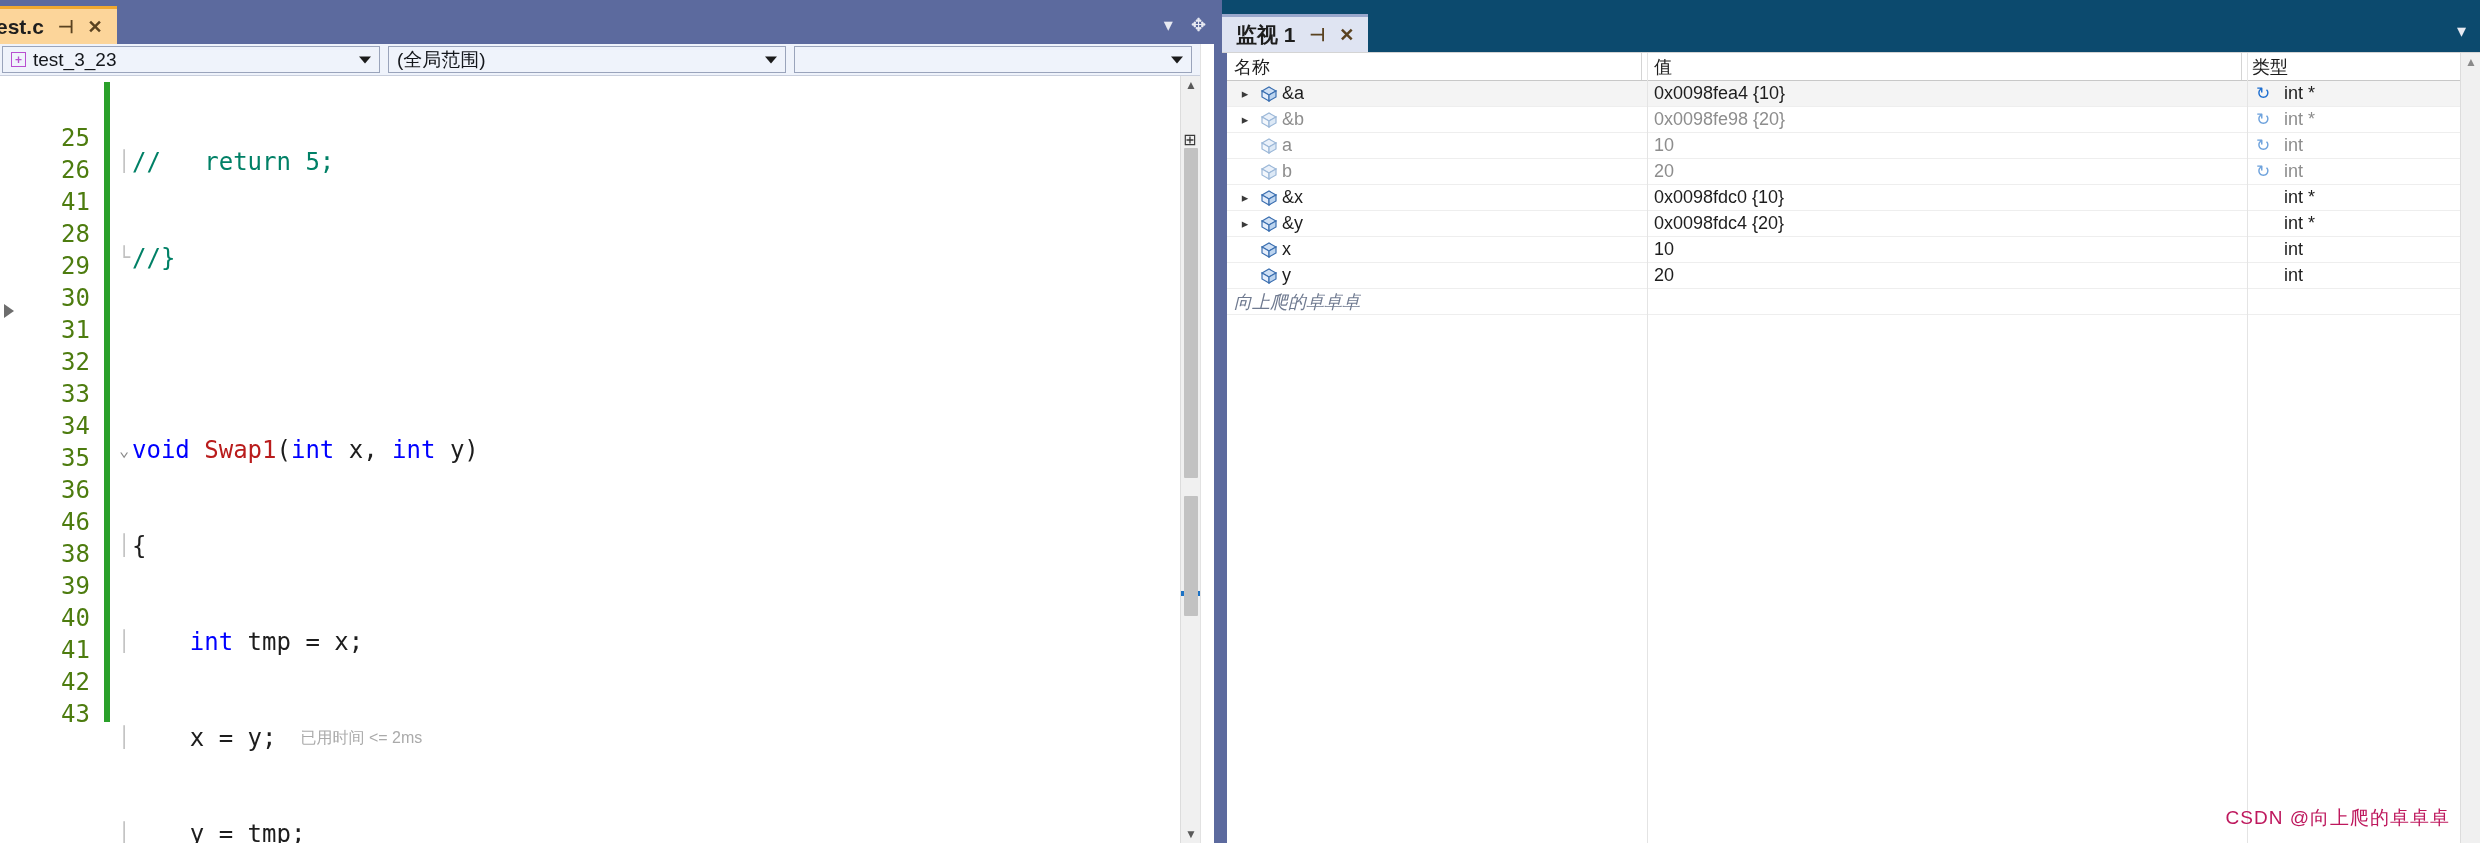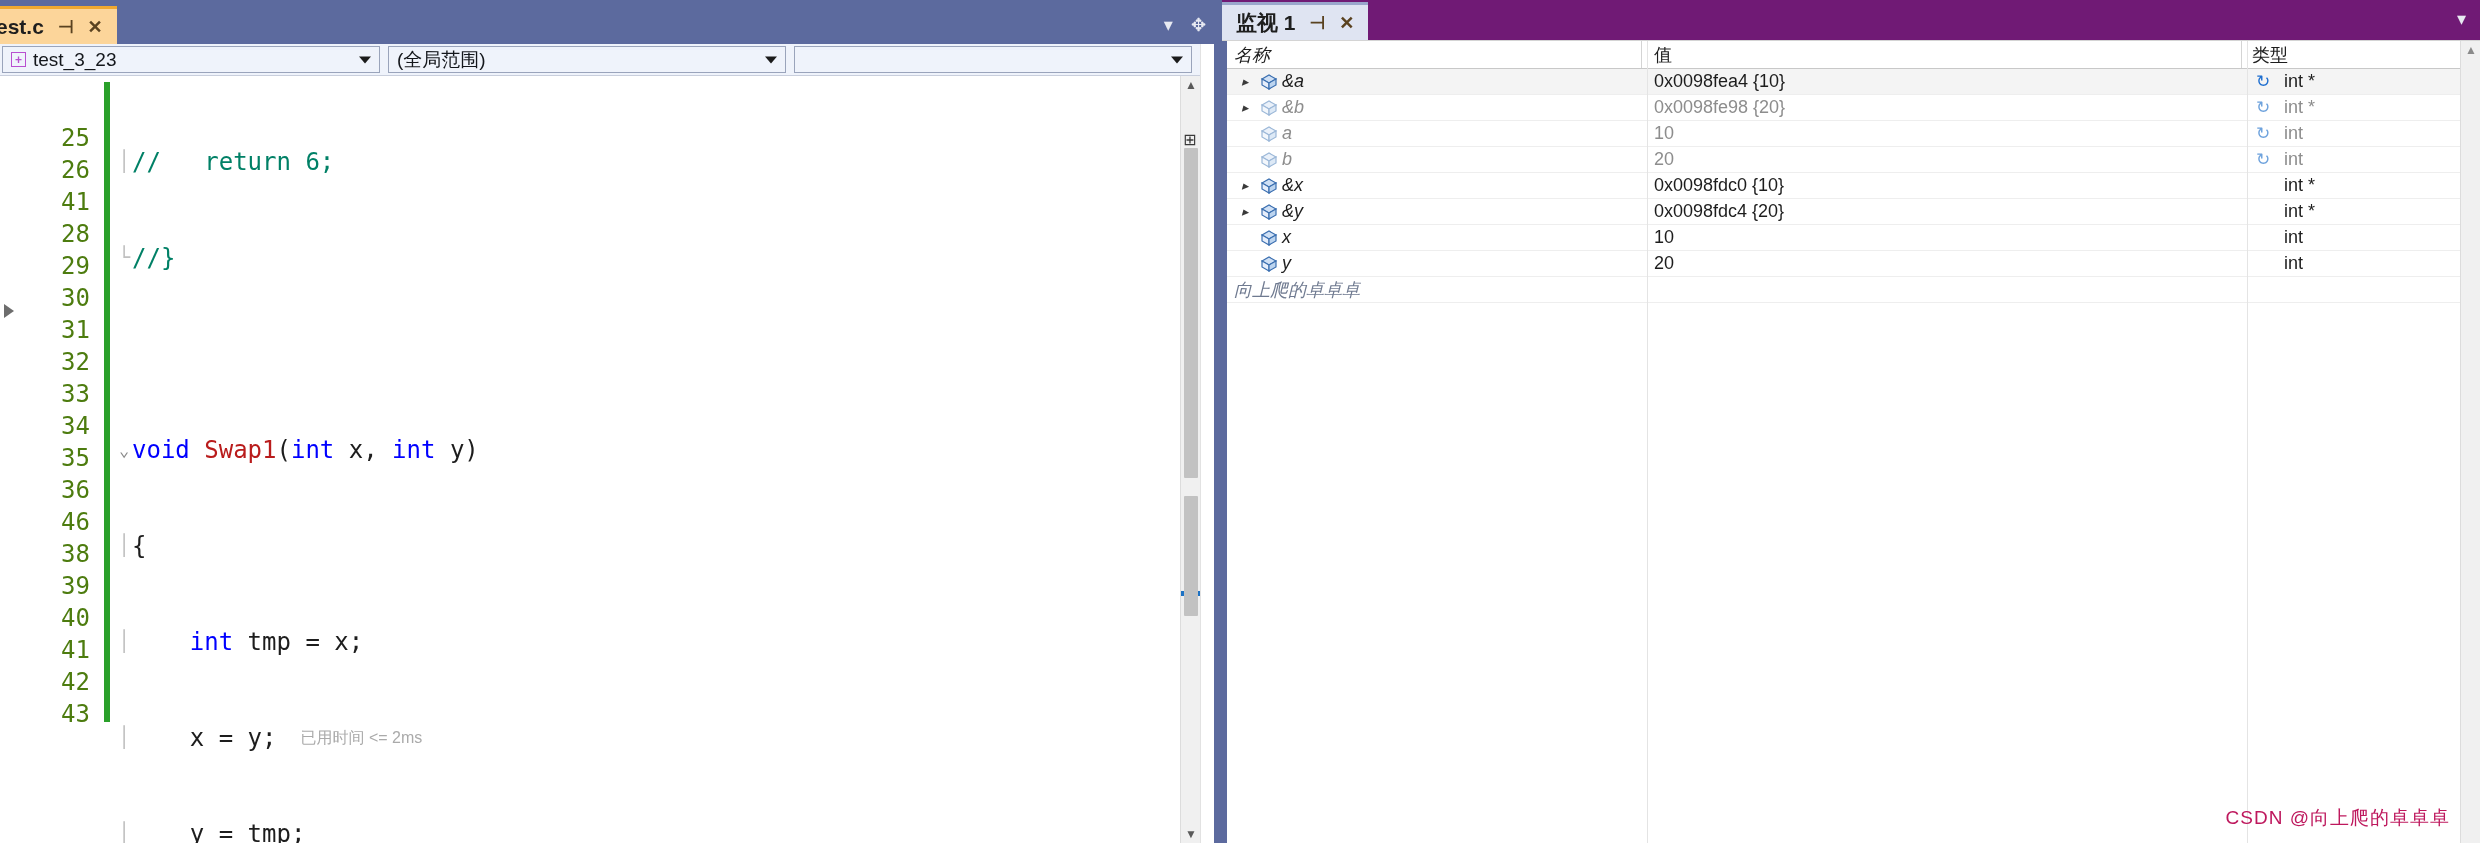--- a/index.html
+++ b/index.html
@@ -211,21 +211,21 @@
   }
 
   
   .watch-pane {
     width: 1258px; height: 843px;
     background: #f0f0f0;
     display: flex; flex-direction: column;
     position: relative;
   }
   .watch-tabstrip {
-    height: 40px; background: #701a75;
+    height: 52px; background: #0c4a6e;
     display: flex; align-items: flex-end;
     flex: none; position: relative;
   }
   .watch-tab {
     height: 38px; background: #dfe4f2;
     border-top: 3px solid #9aa7cc;
     display: flex; align-items: center;
     padding: 0 14px;
     gap: 14px;
     font-size: 21px; color: #1e1e1e; font-weight: bold;
@@ -311,21 +311,21 @@
     color: #1d1d1d;
   }
   .whead {
     height: 28px;
     background: #ffffff;
     border-bottom: 1px solid #c8c8c8;
     font-size: 18px;
     color: #1d1d1d;
   }
   .whead .c { border-right: 1px solid #d4d4d4; height: 100%; display: flex; align-items: center; }
-  .c-name  { width: 420px; padding-left: 12px; flex: none; display: flex; align-items: center; font-style: italic; }
+  .c-name  { width: 420px; padding-left: 12px; flex: none; display: flex; align-items: center; }
   .c-val   { width: 600px; padding-left: 12px; flex: none; display: flex; align-items: center; }
   .c-type  { flex: 1 1 auto; padding-left: 10px; display: flex; align-items: center; gap: 10px; }
   .wrow.alt { background: #f4f4f4; }
   .wrow.dim { color: #8d8d8d; }
   .expander {
     width: 22px; flex: none;
     color: #3a3a3a; font-size: 13px;
     display: flex; align-items: center; justify-content: center;
   }
   .cube { width: 26px; flex: none; display: flex; align-items: center; justify-content: center; }
@@ -429,21 +429,21 @@
         <div>39</div>
         <div>40</div>
         <div>41</div>
         <div>42</div>
         <div>43</div>
       </div>
 
       <div class="change-bar"></div>
 
       <div class="code-lines">
-        <div class="cl"><span class="guide">│</span><span class="cmt">//   return 6;</span></div>
+        <div class="cl"><span class="guide">│</span><span class="cmt">//   return 5;</span></div>
         <div class="cl"><span class="guide">└</span><span class="cmt">//}</span></div>
         <div class="cl"></div>
         <div class="cl"><span class="fold">⌄</span><span class="kw">void</span> <span class="fn">Swap1</span>(<span class="kw">int</span> x, <span class="kw">int</span> y)</div>
         <div class="cl"><span class="guide">│</span>{</div>
         <div class="cl"><span class="guide">│</span>    <span class="kw">int</span> tmp = x;</div>
         <div class="cl"><span class="guide">│</span>    x = y;<span class="elapsed">已用时间 &lt;= 2ms</span></div>
         <div class="cl"><span class="guide">│</span>    y = tmp;</div>
         
         
         

